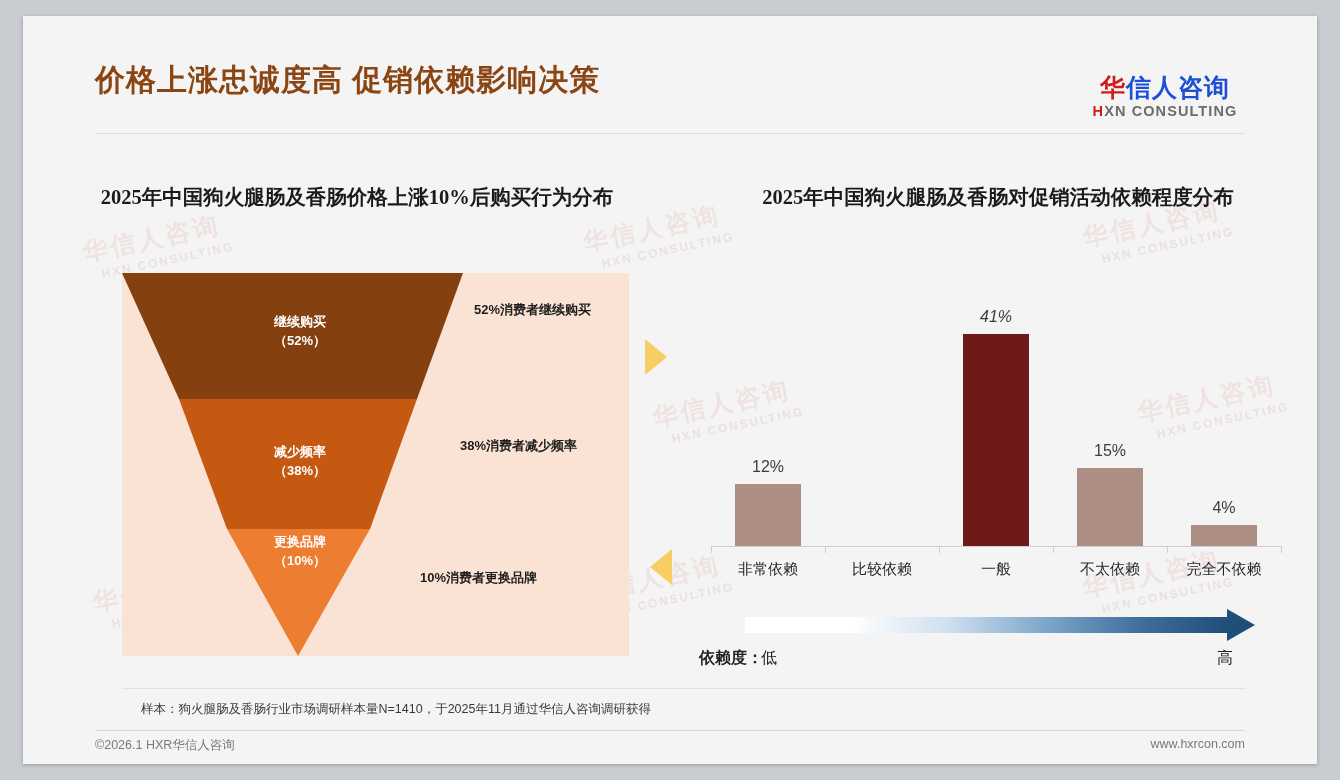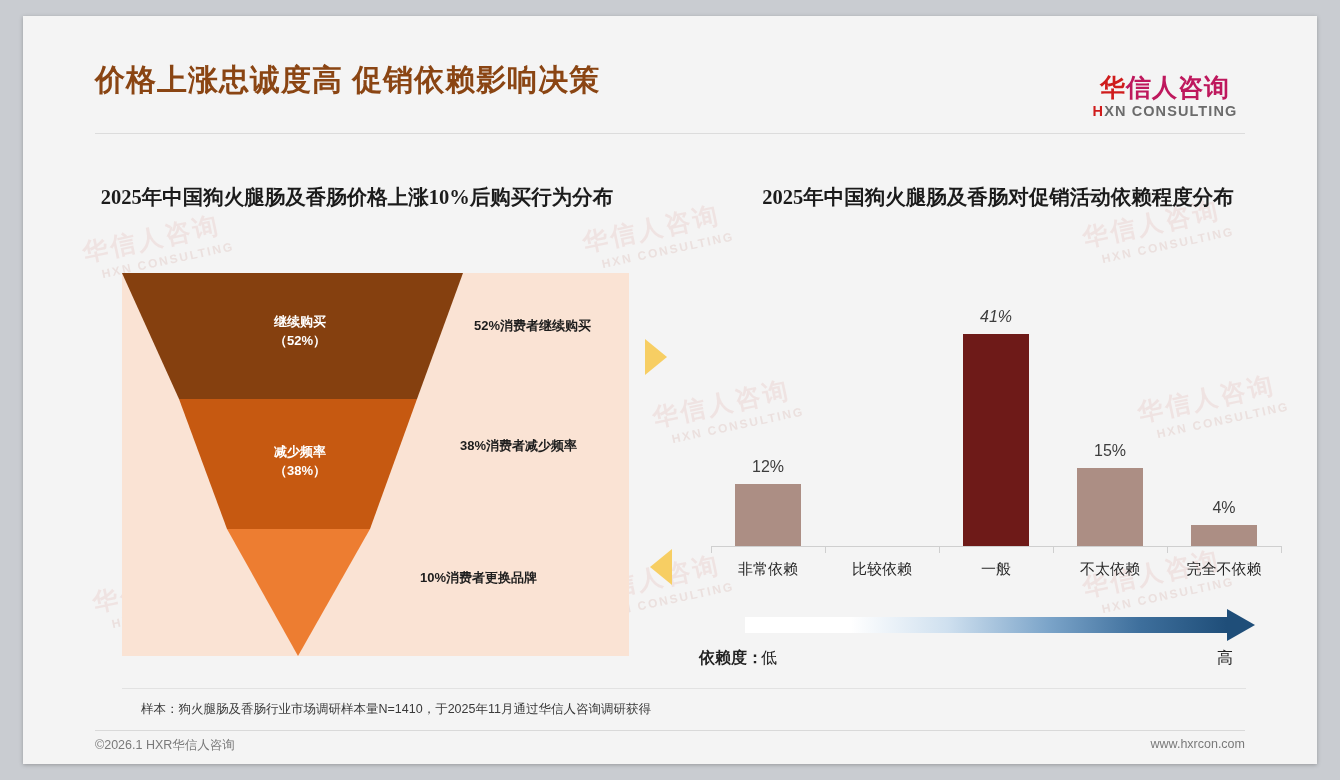--- a/index.html
+++ b/index.html
@@ -67,21 +67,21 @@
     width: 160px;
   }
   .logo-cn {
     font-size: 25px;
     font-weight: bold;
     letter-spacing: 1px;
     line-height: 1.05;
     white-space: nowrap;
   }
   .logo-cn .red { color: #cf1c1c; }
-  .logo-cn .gray { color: #be185d; }
+  .logo-cn .gray { color: #1d4ed8; }
   .logo-en {
     font-size: 14.5px;
     font-weight: bold;
     color: #6b6b6b;
     letter-spacing: 1.1px;
     margin-top: 3px;
     white-space: nowrap;
   }
   .logo-en .h { color: #cf1c1c; }
 
@@ -276,21 +276,25 @@
         <polygon points="105,256 248,256 176,383" fill="#ed7d31"></polygon>
       </svg>
       <div class="f-label" style="left:108px; top:40px; width:140px;">
         <span>继续购买</span><br>
         <span>（52%）</span>
       </div>
       <div class="f-label" style="left:108px; top:170px; width:140px;">
         <span>减少频率</span><br>
         <span>（38%）</span>
       </div>
-      <div class="f-desc" style="left:352px; top:44px;">52%消费者继续购买</div>
+      <div class="f-label" style="left:108px; top:260px; width:140px;">
+        <span>更换品牌</span><br>
+        <span>（10%）</span>
+      </div>
+      <div class="f-desc" style="left:352px; top:28px;">52%消费者继续购买</div>
       <div class="f-desc" style="left:338px; top:164px;">38%消费者减少频率</div>
       <div class="f-desc" style="left:298px; top:296px;">10%消费者更换品牌</div>
     </div>
 
     <div class="tri tri-right" style="left:622px; top:323px;"></div>
     <div class="tri tri-left" style="left:627px; top:533px;"></div>
 
     <div class="bars">
       <div class="bar-col" style="left:0px;">
         <div class="bar-rect" style="height:62px;"></div>

